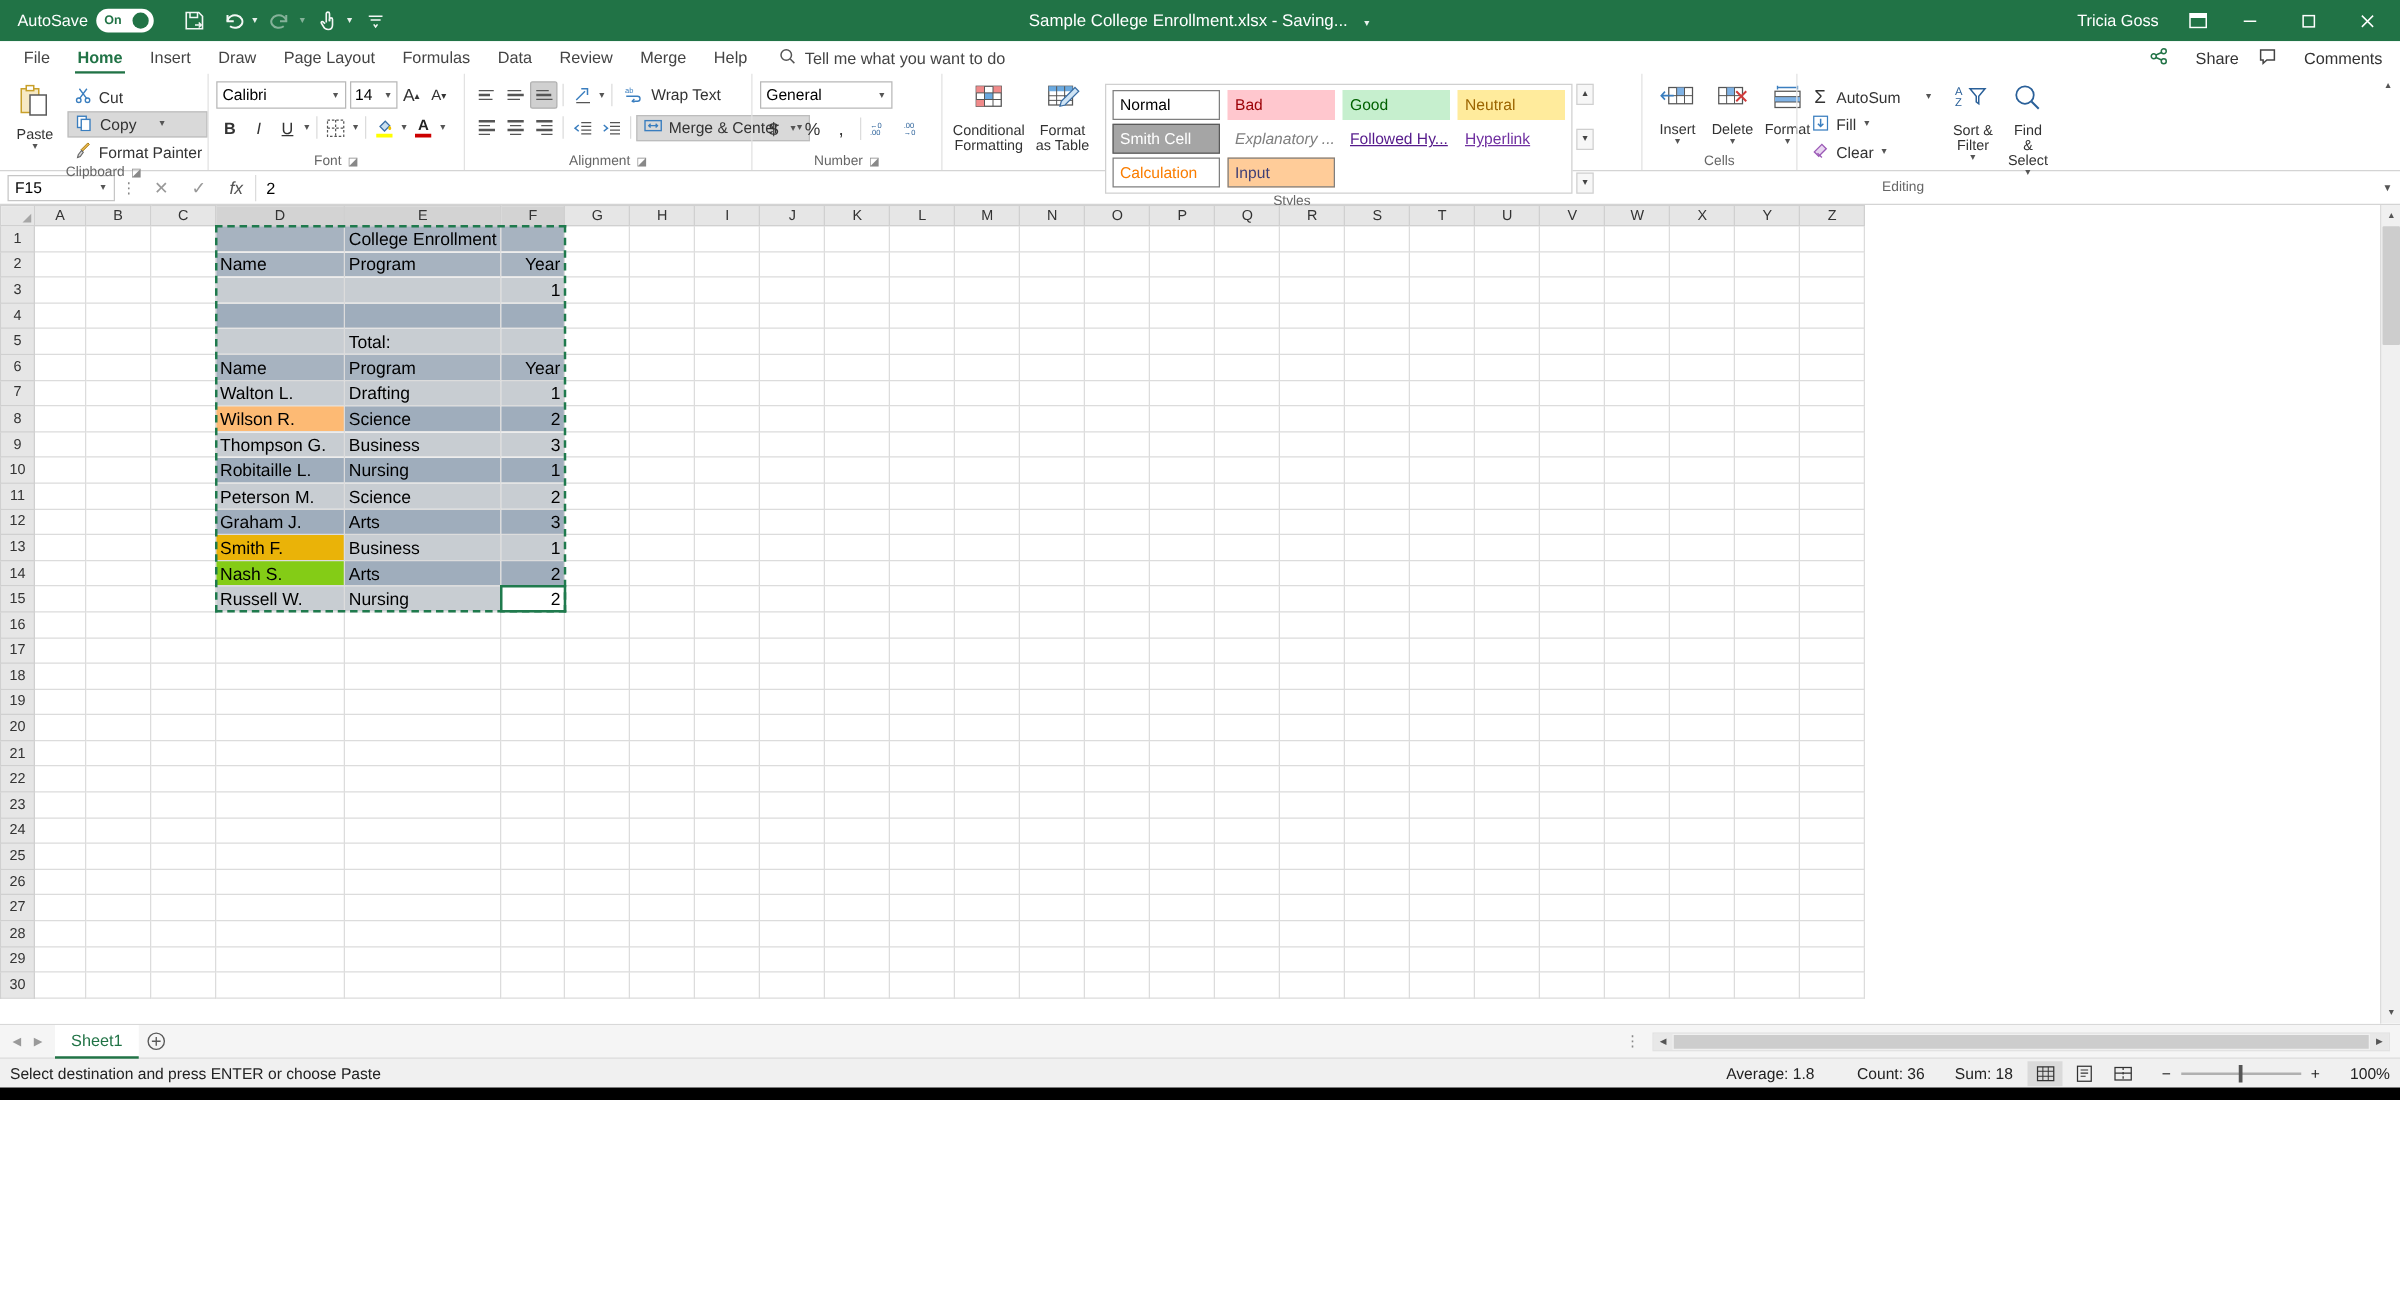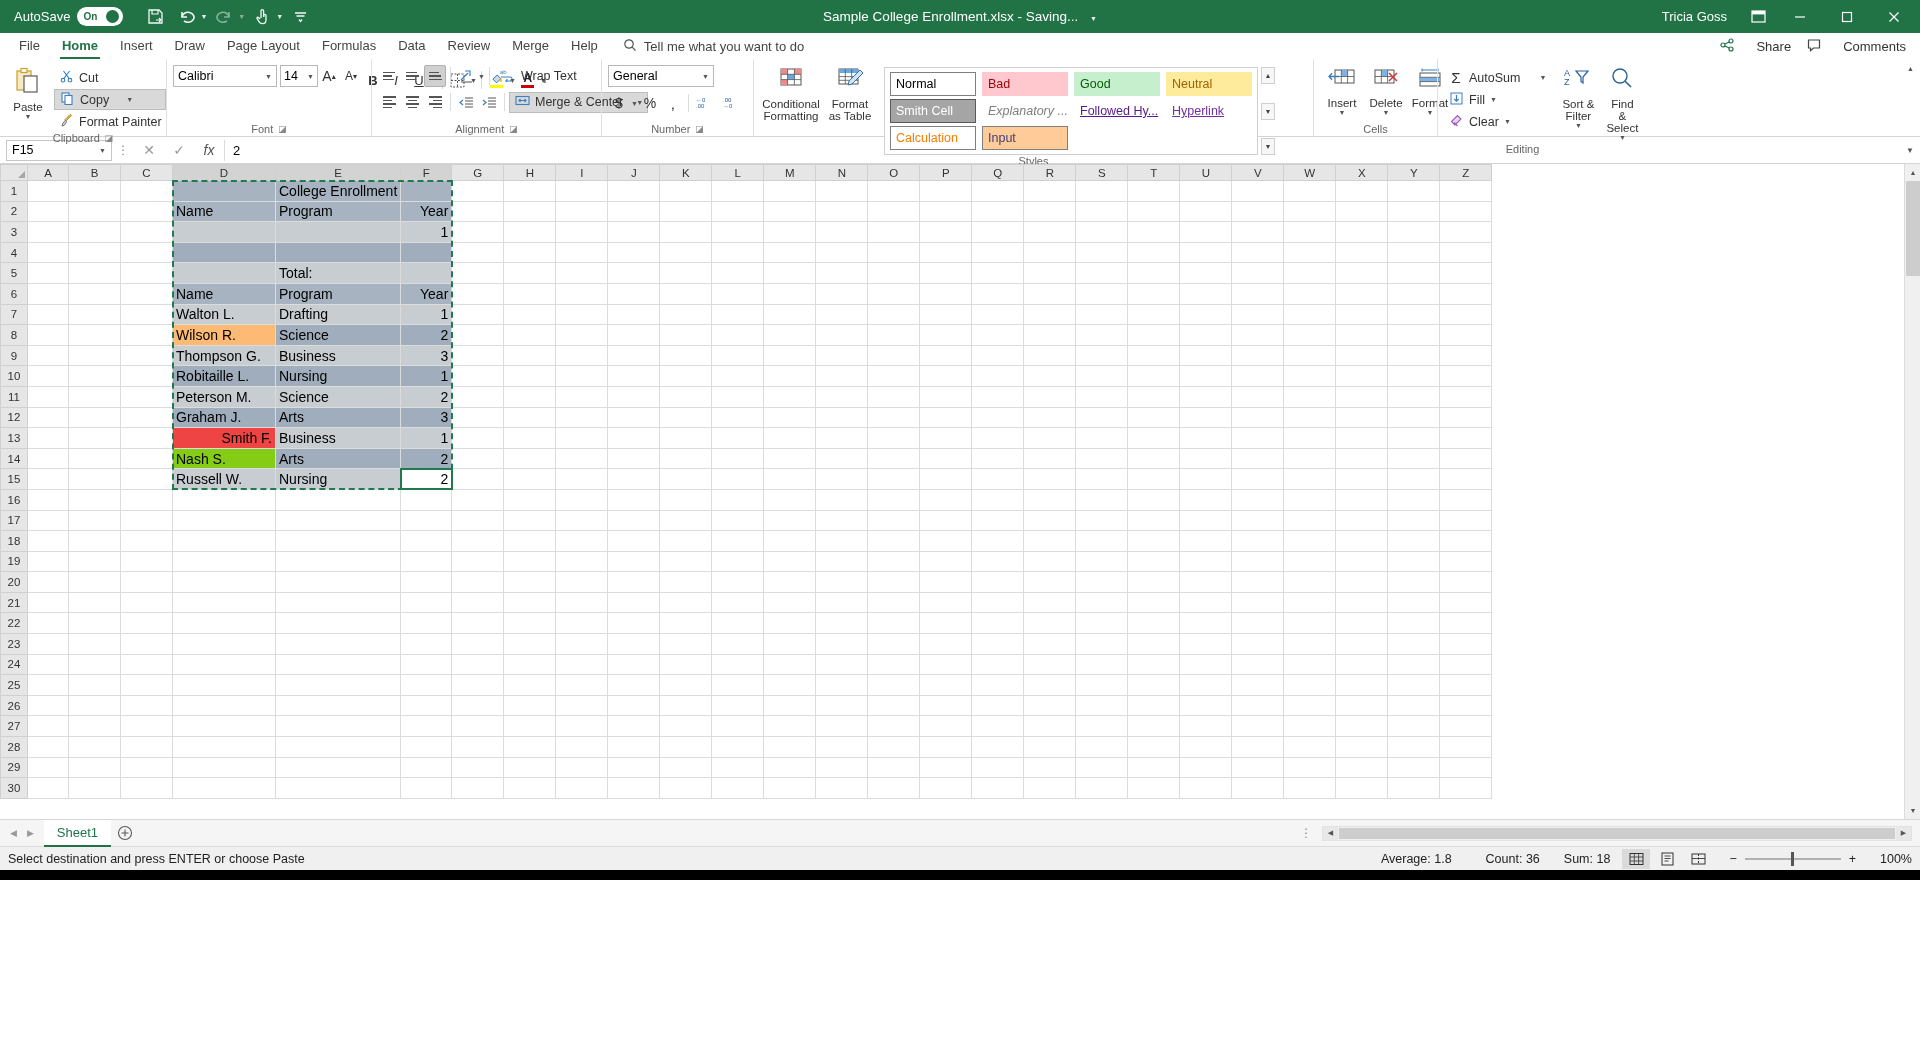--- a/index.html
+++ b/index.html
@@ -131,21 +131,21 @@
   }
   .gscroll { display:flex; flex-direction:column; justify-content:space-between; margin-left:3px; }
   .gscroll div {
     width: 14px; height: 17px; border:1px solid #cfcfcf; background:#f7f7f7;
     display:flex; align-items:center; justify-content:center; font-size:7px; color:#444;
   }
 
   
   .fbar { height:27px; background:#fff; display:flex; align-items:center; border-bottom:1px solid #d4d4d4; }
   .namebox {
-    width: 106px; height: 21px; margin-left:6px; border:1px solid #c6c6c6; background:#fff;
+    width: 86px; height: 21px; margin-left:6px; border:1px solid #c6c6c6; background:#fff;
     display:flex; align-items:center; padding:0 5px; font-size:12.5px;
   }
   .fb-dots { width:22px; text-align:center; color:#888; font-size:12px; }
   .fb-ic { width:30px; text-align:center; color:#999; font-size:14px; }
   .fb-ic.fx { font-style:italic; color:#555; font-size:14px; }
   .fb-input {
     flex:1; height:21px; display:flex; align-items:center; padding-left:8px;
     font-size:13px; border-left:1px solid #dcdcdc;
   }
   .fb-expand { width:20px; text-align:center; font-size:8px; color:#555; }
@@ -382,21 +382,21 @@
         </div>
       </div>
     </div>
     <div class="rgroup-label">
       <span>Clipboard</span>
       <span class="dlg-launcher">◪</span>
     </div>
   </div>
 
   <div class="rgroup" style="width:205px">
-    <div class="rgroup-body" style="flex-direction:row">
+    <div class="rgroup-body" style="flex-direction:column">
       <div style="display:flex;align-items:center">
         <div class="fontname">
           <span>Calibri</span>
           <span class="combo-caret">▼</span>
         </div>
         <div class="fontsize">
           <span>14</span>
           <span class="combo-caret">▼</span>
         </div>
         <div class="ic-btn" style="font-size:14px">A<sup style="font-size:8px">▴</sup></div>
@@ -1155,21 +1155,21 @@
           <td class="cell"></td>
           <td class="cell"></td>
           <td class="cell"></td>
           <td class="cell"></td>
         </tr>
         <tr>
           <td class="rowhdr">13</td>
           <td class="cell"></td>
           <td class="cell"></td>
           <td class="cell"></td>
-          <td class="cell" style="background: #ef4444; text-align: right;">Smith F.</td>
+          <td class="cell" style="background: #eab308;">Smith F.</td>
           <td class="cell" style="background: rgb(200, 205, 210);">Business</td>
           <td class="cell num" style="background: rgb(200, 205, 210);">1</td>
           <td class="cell"></td>
           <td class="cell"></td>
           <td class="cell"></td>
           <td class="cell"></td>
           <td class="cell"></td>
           <td class="cell"></td>
           <td class="cell"></td>
           <td class="cell"></td>

